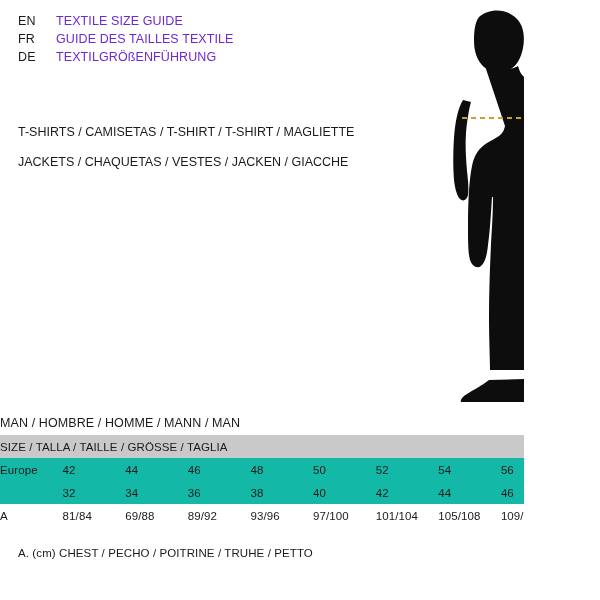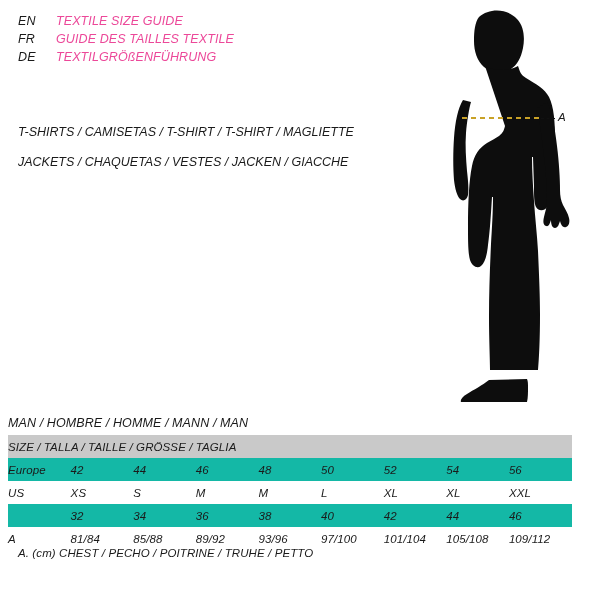--- a/index.html
+++ b/index.html
@@ -6,25 +6,24 @@
     margin: 0;
     padding: 0;
     background: #ffffff;
   }
   body {
     font-family: "Liberation Sans", sans-serif;
     color: #1a1a1a;
   }
   #page {
     position: relative;
-    width: 600px;
+    width: 524px;
     height: 600px;
     overflow: hidden;
     background: #ffffff;
-    font-style: italic;
   }
 
   
   .lang-block {
     position: absolute;
     left: 18px;
     top: 14px;
     width: 380px;
   }
   .lang-row {
@@ -33,21 +32,21 @@
     height: 18px;
     font-size: 12.5px;
     letter-spacing: 0.1px;
   }
   .lang-code {
     width: 38px;
     flex: 0 0 38px;
     color: #1a1a1a;
   }
   .lang-text {
-    color: #ec4899;
+    color: #6d28d9;
     white-space: nowrap;
   }
 
   
   .garment-lines {
     position: absolute;
     left: 18px;
     top: 111px;
     width: 420px;
   }
@@ -81,21 +80,21 @@
     position: absolute;
     left: 146px;
     top: 110px;
     width: 14px;
     border-top: 1px dashed #111;
   }
 
   
   .table-wrap {
     position: absolute;
-    left: 8px;
+    left: 0;
     top: 416px;
     width: 564px;
   }
   .man-title {
     font-size: 12.5px;
     letter-spacing: 0.1px;
     margin-bottom: 5px;
     white-space: nowrap;
   }
   table.size-table {
@@ -206,46 +205,35 @@
         <td class="col-label">Europe</td>
         <td class="col-val">42</td>
         <td class="col-val">44</td>
         <td class="col-val">46</td>
         <td class="col-val">48</td>
         <td class="col-val">50</td>
         <td class="col-val">52</td>
         <td class="col-val">54</td>
         <td class="col-val">56</td>
       </tr>
-      <tr class="plain">
-        <td class="col-label">US</td>
-        <td class="col-val">XS</td>
-        <td class="col-val">S</td>
-        <td class="col-val">M</td>
-        <td class="col-val">M</td>
-        <td class="col-val">L</td>
-        <td class="col-val">XL</td>
-        <td class="col-val">XL</td>
-        <td class="col-val">XXL</td>
-      </tr>
       <tr class="shade">
         <td class="col-label"></td>
         <td class="col-val">32</td>
         <td class="col-val">34</td>
         <td class="col-val">36</td>
         <td class="col-val">38</td>
         <td class="col-val">40</td>
         <td class="col-val">42</td>
         <td class="col-val">44</td>
         <td class="col-val">46</td>
       </tr>
       <tr class="plain">
         <td class="col-label">A</td>
         <td class="col-val">81/84</td>
-        <td class="col-val">85/88</td>
+        <td class="col-val">69/88</td>
         <td class="col-val">89/92</td>
         <td class="col-val">93/96</td>
         <td class="col-val">97/100</td>
         <td class="col-val">101/104</td>
         <td class="col-val">105/108</td>
         <td class="col-val">109/112</td>
       </tr>
     </tbody>
       </table>
   </div>

